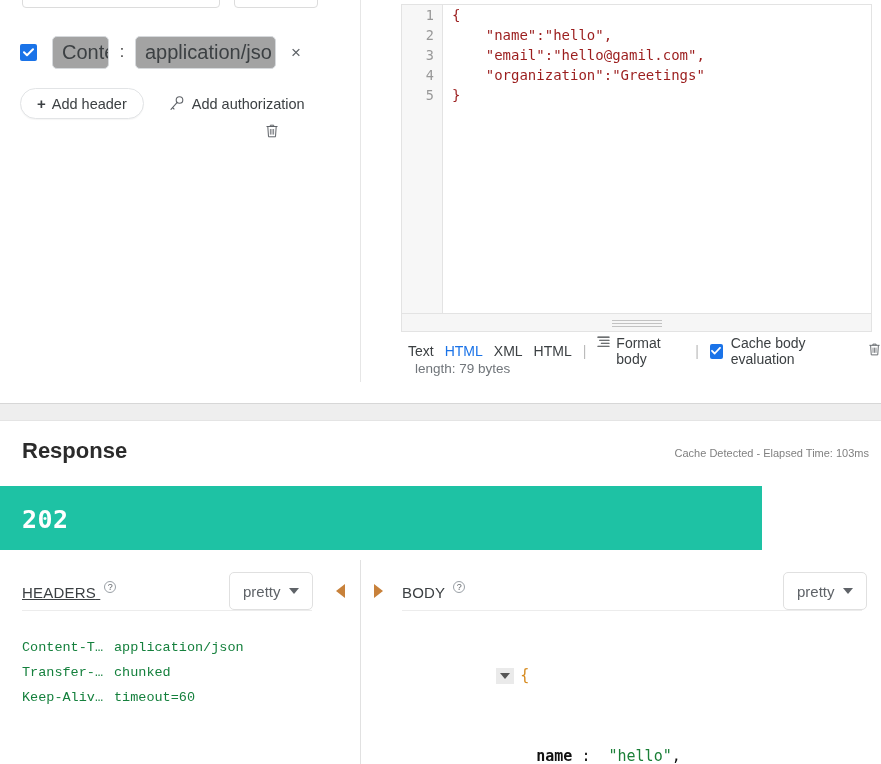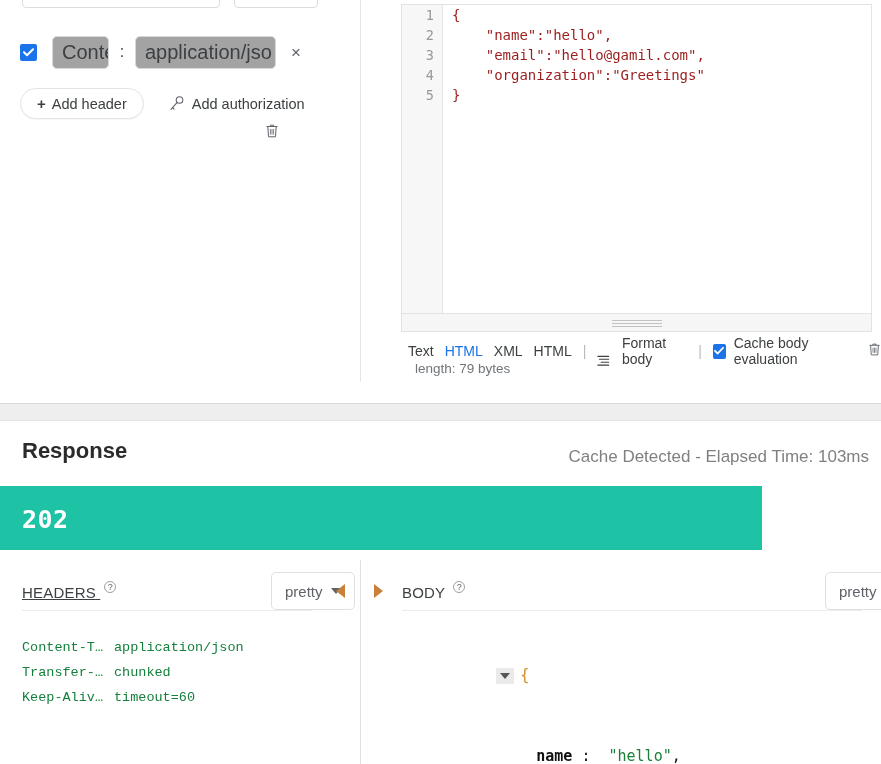--- a/index.html
+++ b/index.html
@@ -68,50 +68,50 @@
                border-bottom:1px solid #e3e3e3; }
   .ed-grab { position: absolute; left: 50%; top: 6px; transform: translateX(-50%);
              width: 50px; height: 5px; cursor: pointer; }
   .ed-grab i { display:block; height:1px; background:#c2c2c2; margin-bottom:2px; }
 
   .ed-tools { position: absolute; left: 408px; top: 335px; display: flex; align-items: center;
               font-size: 14px; color: #3c4043; gap: 0; }
   .ft { cursor: pointer; margin-right: 11px; }
   .ft.active { color: #1a73e8; }
   .sep { color: #bbb; margin-right: 11px; }
-  .fmt { display: inline-flex; align-items: flex-end; gap: 12px; cursor: pointer; margin-right: 11px; }
+  .fmt { display: inline-flex; align-items: flex-start; gap: 6px; cursor: pointer; margin-right: 11px; }
   .chk2 { width: 15px; height: 15px; border-radius: 2px; background: #1a73e8;
           display: inline-flex; align-items: center; justify-content: center; cursor: pointer; }
   .eval { display: inline-flex; align-items: center; gap: 8px; cursor: pointer; margin-right: 14px; }
   .len { position: absolute; left: 415px; top: 361px; font-size: 13.5px; color: #70757a; }
 
   
   .band { position: absolute; left: 0; top: 403px; width: 881px; height: 18px; background: #eeeeee;
           border-top: 1px solid #d7d7d7; border-bottom: 1px solid #e4e4e4; }
 
   
   .resp-head { position: absolute; left: 0; top: 421px; width: 881px; height: 59px; background:#fff; }
   .resp-title { position: absolute; left: 22px; top: 17px; font-size: 22px; font-weight: bold; color: #2b2b2b; }
-  .resp-meta { position: absolute; right: 12px; top: 26px; font-size: 17px; color: #808080; margin-left: 42px; }
+  .resp-meta { position: absolute; right: 12px; top: 26px; font-size: 11px; color: #808080; margin-left: 42px; }
 
   .status-bar { position: absolute; left: 0; top: 486px; width: 762px; height: 64px; }
   .status-code { position: absolute; left: 22px; top: 19px; font-size: 25px; font-weight: bold;
                  color: #fff; font-family: "DejaVu Sans Mono", monospace; letter-spacing: 0.5px; }
 
   
   .panes { position: absolute; left: 0; top: 550px; width: 881px; height: 214px; background:#fff; }
   .pane-div { position: absolute; left: 360px; top: 10px; width: 1px; height: 204px; background: #e1e1e1; }
 
   .p-title { position: absolute; font-size: 15px; color: #3c4043; letter-spacing: .2px; }
   .q-circ { display:inline-block; width:12px; height:12px; border:1px solid #9aa0a6; border-radius:50%;
             font-size:9px; line-height:11px; text-align:center; color:#5f6368; vertical-align:8px; margin-left:4px;}
   .pretty {
     position: absolute; border: 1px solid #e0e0e0; border-radius: 5px; background: #fff;
     height: 38px; padding: 0 13px; display: inline-flex; align-items: center; gap: 8px;
-    font-size: 15px; color: #5f6368; cursor: pointer; margin-left: 42px;
+    font-size: 15px; color: #5f6368; cursor: pointer;
   }
   .caret { width:0;height:0;border-left:5px solid transparent;border-right:5px solid transparent;
            border-top:6px solid #5f6368; }
   .hr-thin { position: absolute; height: 1px; background: #ececec; }
 
   .tri { width:0;height:0; cursor:pointer; }
   .tri-l { border-top:7px solid transparent; border-bottom:7px solid transparent; border-right:9px solid #c8813a; }
   .tri-r { border-top:7px solid transparent; border-bottom:7px solid transparent; border-left:9px solid #c8813a; }
 
   .hdr-list { position: absolute; left: 22px; top: 85px; }

